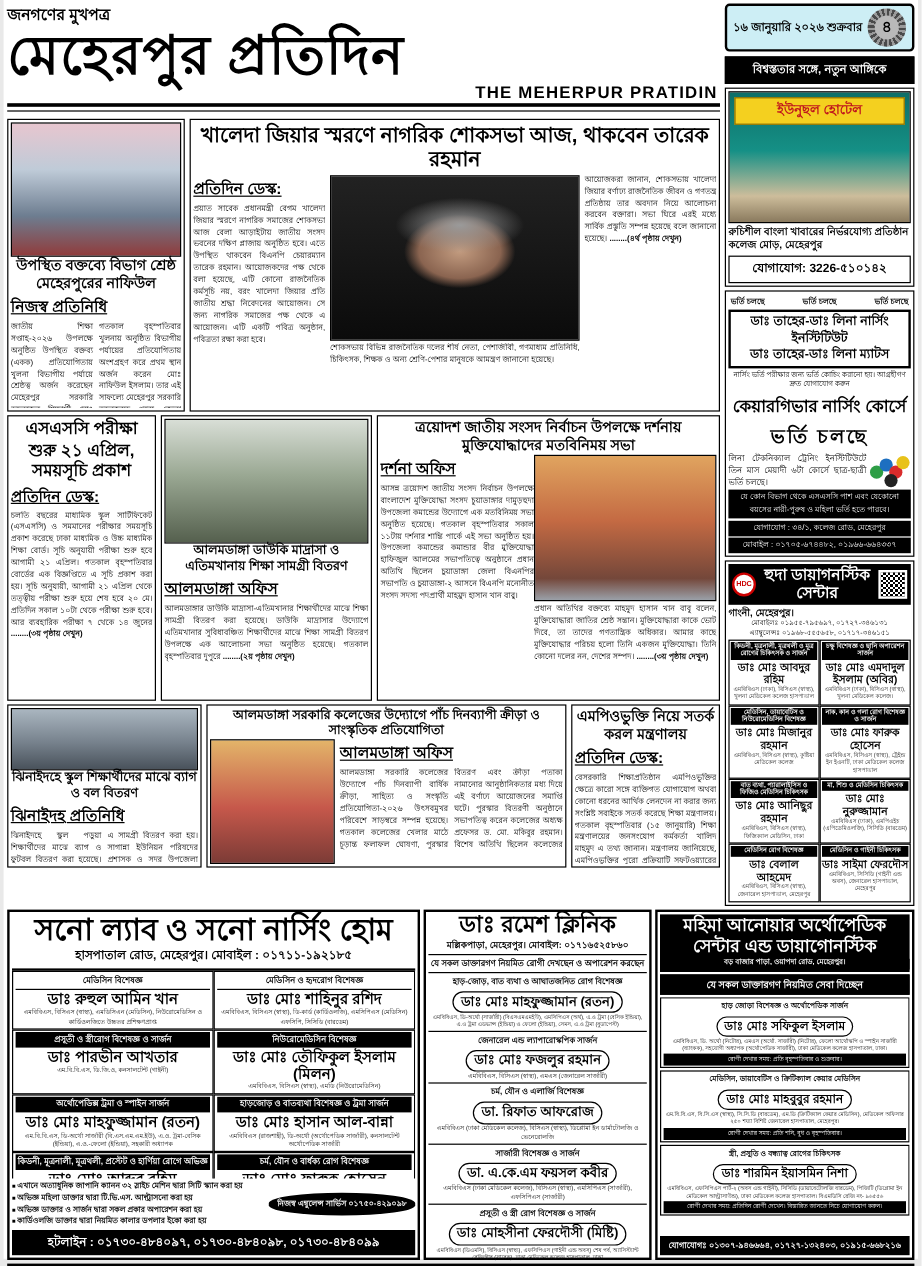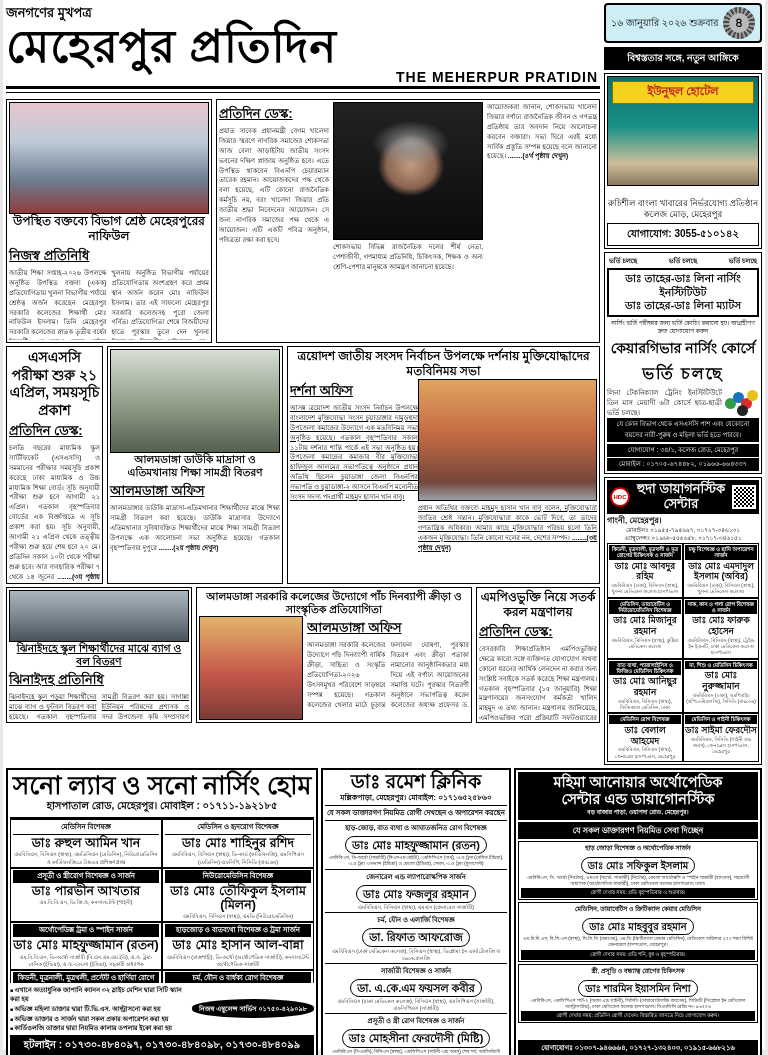--- a/index.html
+++ b/index.html
@@ -34,27 +34,27 @@
     radial-gradient(ellipse 40% 26% at 52% 30%,#9a9a9a 0%,rgba(0,0,0,0) 65%),
     radial-gradient(ellipse 30% 30% at 52% 46%,#c29b7f 0%,#8a6450 55%,rgba(0,0,0,0) 75%),
     linear-gradient(180deg,#222 0%,#0b0b0b 100%);}
   .ph-kids{background:linear-gradient(180deg,#d8ded6 0%,#9aa893 45%,#55604e 100%);}
   .ph-meet{background:linear-gradient(180deg,#e0a45f 0%,#c46a43 45%,#74473a 85%,#9aa0a8 100%);}
   .ph-bags{background:linear-gradient(180deg,#aab6c0 0%,#77828d 55%,#49525b 100%);}
   .ph-col{background:linear-gradient(180deg,#e3b469 0%,#c6584b 55%,#7c3b36 100%);}
 
   
   .datebox{border:2px solid #000;border-radius:4px;background:#cdeef5;display:flex;align-items:center;justify-content:space-between;padding:3px 5px;height:40px;box-sizing:border-box;margin-bottom:4px;}
-  .datebox .dt{font-size:9.5px;font-weight:normal;}
+  .datebox .dt{font-size:9.5px;font-weight:bold;}
   .gear{width:32px;height:32px;border-radius:50%;background:repeating-conic-gradient(#4a4a4a 0 9deg,#9a9a9a 9deg 18deg);display:flex;align-items:center;justify-content:center;flex:none;}
   .gear .in{width:20px;height:20px;border-radius:50%;background:#b9b9b9;display:flex;align-items:center;justify-content:center;font-weight:900;font-size:13px;}
   .motto{background:#000;color:#fff;font-weight:bold;font-size:9.5px;text-align:center;padding:3px 2px;border:1px solid #000;margin-bottom:3px;}
   .hphoto{height:108px;position:relative;background:linear-gradient(180deg,#0e6f68 0%,#159086 45%,#cdbd9b 80%,#8a7a5e 100%);border:1px solid #000;}
   .hsign{position:absolute;top:4px;left:4px;right:4px;background:#f4d01f;color:#c0161d;font-weight:900;font-size:11px;text-align:center;border:1px solid #8a6d00;padding:1px 0;}
-  .hcap{font-weight:normal;font-size:8.5px;text-align:center;line-height:1.35;margin-top:12px;}
+  .hcap{font-weight:bold;font-size:8.5px;text-align:left;line-height:1.35;margin-top:2px;}
   .hcontact{border:1px solid #000;font-weight:900;font-size:10px;text-align:center;padding:2px 0;margin-top:2px;}
   .admrow{display:flex;justify-content:space-between;font-size:6.5px;font-weight:bold;padding:1px 2px;}
   .instbox{border:2px solid #000;text-align:center;font-weight:900;font-size:10.5px;line-height:1.3;padding:2px;}
   .smallnote{font-size:6px;text-align:center;line-height:1.35;margin:2px 0;}
   .cg-title{font-weight:900;font-size:14px;text-align:center;}
   .cg-big{font-weight:900;font-size:16px;text-align:center;letter-spacing:2px;}
   .cg-row{display:flex;gap:3px;align-items:center;}
   .cg-body{font-size:7px;line-height:1.45;text-align:justify;flex:1;}
   .dots{width:34px;height:30px;position:relative;flex:none;}
   .dots i{position:absolute;border-radius:50%;width:11px;height:11px;}
@@ -69,21 +69,21 @@
   .huda-ph{font-size:5.8px;text-align:center;line-height:1.35;}
   .dgrid{display:flex;flex-wrap:wrap;}
   .dcellS{width:50%;box-sizing:border-box;border:1px solid #000;padding:1px;}
   .spec{background:#000;color:#fff;font-size:5.3px;font-weight:bold;text-align:center;padding:1px;line-height:1.2;}
   .dnmS{font-weight:900;font-size:9px;text-align:center;line-height:1.2;margin:1px 0;}
   .crS{font-size:4.8px;text-align:center;line-height:1.3;color:#222;}
 
   
   .adsrow{display:flex;gap:3px;margin-top:3px;}
   .adbox{border:2px solid #000;box-sizing:border-box;background:#fff;padding:2px;}
-  .sono{width:312px;flex:none;}
+  .sono{width:344px;flex:none;}
   .ramesh{width:190px;flex:none;}
   .mohima{flex:1;min-width:0;}
   .sono-t{font-size:25px;font-weight:900;text-align:center;line-height:1.05;}
   .sono-a{font-size:10px;font-weight:900;text-align:center;border-bottom:2px solid #000;padding-bottom:2px;}
   .dgrid2{display:flex;flex-wrap:wrap;justify-content:flex-end;}
   .dcell{width:50%;box-sizing:border-box;border:1px solid #000;padding:1px 2px;}
   .dspec{font-size:7px;font-weight:900;text-align:center;border-bottom:1px solid #000;padding-bottom:1px;}
   .dspec.dark{background:#000;color:#fff;border-bottom:none;}
   .dnm{font-weight:900;font-size:12.5px;text-align:center;line-height:1.15;margin:1px 0;}
   .cr{font-size:5.2px;text-align:center;line-height:1.35;color:#111;}
@@ -127,88 +127,89 @@
       <div class="mast">
         <div class="tag">জনগণের মুখপত্র</div>
         <div class="ttl">মেহেরপুর প্রতিদিন</div>
         <div class="en">THE MEHERPUR PRATIDIN</div>
         <div class="rule"></div>
       </div>
 
       <div class="newsgrid">
 
         <div class="rowN" style="height:244px;">
-          <div class="blk flexcol" style="width:206px;">
+          <div class="blk flexcol" style="width:148px;">
             <div class="photo ph-stage" style="height:112px;"></div>
             <div class="h-md">উপস্থিত বক্তব্যে বিভাগ শ্রেষ্ঠ মেহেরপুরের নাফিউল</div>
             <div class="byline">নিজস্ব প্রতিনিধি</div>
             <div class="cols2 bt" style="flex:1;overflow:hidden;">
               <span>জাতীয় শিক্ষা সপ্তাহ-২০২৬ উপলক্ষে অনুষ্ঠিত উপস্থিত বক্তব্য (একক) প্রতিযোগিতায় খুলনা বিভাগীয় পর্যায়ে শ্রেষ্ঠত্ব অর্জন করেছেন মেহেরপুর সরকারি কলেজের শিক্ষার্থী মোঃ নাফিউল ইসলাম। তিনি মেহেরপুর সরকারি কলেজের স্নাতক তৃতীয় বর্ষের শিক্ষার্থী। এর আগে জেলা পর্যায়ে উপস্থিত বক্তব্য প্রতিযোগিতায় প্রথম স্থান অর্জনের মাধ্যমে তিনি খুলনা বিভাগীয় পর্যায়ে অংশগ্রহণের সুযোগ লাভ করেন।</span>
               <span>গতকাল বৃহস্পতিবার খুলনায় অনুষ্ঠিত বিভাগীয় পর্যায়ের প্রতিযোগিতায় অংশগ্রহণ করে প্রথম স্থান অর্জন করেন মোঃ নাফিউল ইসলাম। তার এই সাফল্যে মেহেরপুর সরকারি কলেজসহ পুরো জেলা গর্বিত। প্রতিযোগিতা শেষে বিজয়ীদের হাতে পুরস্কার তুলে দেন খুলনা বিভাগের বিভাগীয় কমিশনার মোঃ মোখতার আহমেদ। শিক্ষকবৃন্দ ও শিক্ষার্থীরা তাকে অভিনন্দন জানিয়েছেন এবং তার উজ্জ্বল ভবিষ্যৎ কামনা করেছেন।</span>
             </div>
           </div>
 
           <div class="blk" style="flex:1;min-width:0;">
+            <div class="h-lead">খালেদা জিয়ার স্মরণে নাগরিক শোকসভা আজ, থাকবেন তারেক রহমান</div>
             <div class="lead-cols" style="height:192px;">
               <div style="width:110px;flex:none;overflow:hidden;">
                 <div class="byline">প্রতিদিন ডেস্ক:</div>
                 <div class="bt">প্রয়াত সাবেক প্রধানমন্ত্রী বেগম খালেদা জিয়ার স্মরণে নাগরিক সমাজের শোকসভা আজ বেলা আড়াইটায় জাতীয় সংসদ ভবনের দক্ষিণ প্লাজায় অনুষ্ঠিত হবে। এতে উপস্থিত থাকবেন বিএনপি চেয়ারম্যান তারেক রহমান। আয়োজকদের পক্ষ থেকে বলা হয়েছে, এটি কোনো রাজনৈতিক কর্মসূচি নয়, বরং খালেদা জিয়ার প্রতি জাতীয় শ্রদ্ধা নিবেদনের আয়োজন। সে জন্য নাগরিক সমাজের পক্ষ থেকে এ আয়োজন। এটি একটি পবিত্র অনুষ্ঠান, পবিত্রতা রক্ষা করা হবে।</div>
               </div>
               <div style="flex:1;min-width:0;" class="flexcol">
                 <div class="photo ph-khaleda" style="height:138px;"></div>
                 <div class="bt" style="margin-top:2px;overflow:hidden;">শোকসভায় বিভিন্ন রাজনৈতিক দলের শীর্ষ নেতা, পেশাজীবী, গণমাধ্যম প্রতিনিধি, চিকিৎসক, শিক্ষক ও অন্য শ্রেণি-পেশার মানুষকে আমন্ত্রণ জানানো হয়েছে।</div>
               </div>
               <div style="width:110px;flex:none;overflow:hidden;" class="bt">
                 <span>আয়োজকরা জানান, শোকসভায় খালেদা জিয়ার বর্ণাঢ্য রাজনৈতিক জীবন ও গণতন্ত্র প্রতিষ্ঠায় তার অবদান নিয়ে আলোচনা করবেন বক্তারা। সভা ঘিরে এরই মধ্যে সার্বিক প্রস্তুতি সম্পন্ন হয়েছে বলে জানানো হয়েছে।</span>
                 <span class="more">........(৪র্থ পৃষ্ঠায় দেখুন)</span>
               </div>
             </div>
           </div>
         </div>
 
         <div class="rowN" style="height:238px;">
-          <div class="blk flexcol" style="width:97px;">
+          <div class="blk flexcol" style="width:124px;">
             <div class="h-lg">এসএসসি পরীক্ষা শুরু ২১ এপ্রিল, সময়সূচি প্রকাশ</div>
             <div class="byline">প্রতিদিন ডেস্ক:</div>
             <div class="bt" style="flex:1;overflow:hidden;">
               <span>চলতি বছরের মাধ্যমিক স্কুল সার্টিফিকেট (এসএসসি) ও সমমানের পরীক্ষার সময়সূচি প্রকাশ করেছে ঢাকা মাধ্যমিক ও উচ্চ মাধ্যমিক শিক্ষা বোর্ড। সূচি অনুযায়ী পরীক্ষা শুরু হবে আগামী ২১ এপ্রিল। গতকাল বৃহস্পতিবার বোর্ডের এক বিজ্ঞপ্তিতে এ সূচি প্রকাশ করা হয়। সূচি অনুযায়ী, আগামী ২১ এপ্রিল থেকে তত্ত্বীয় পরীক্ষা শুরু হয়ে শেষ হবে ২০ মে। প্রতিদিন সকাল ১০টা থেকে পরীক্ষা শুরু হবে। আর ব্যবহারিক পরীক্ষা ৭ থেকে ১৪ জুনের</span>
               <span class="more">........(৩য় পৃষ্ঠায় দেখুন)</span>
             </div>
           </div>
 
           <div class="blk flexcol" style="width:176px;">
             <div class="photo ph-kids" style="height:104px;"></div>
             <div class="h-sm">আলমডাঙ্গা ডাউকি মাদ্রাসা ও এতিমখানায় শিক্ষা সামগ্রী বিতরণ</div>
             <div class="byline">আলমডাঙ্গা অফিস</div>
             <div class="bt" style="flex:1;overflow:hidden;">
               <span>আলমডাঙ্গার ডাউকি মাদ্রাসা-এতিমখানার শিক্ষার্থীদের মাঝে শিক্ষা সামগ্রী বিতরণ করা হয়েছে। ডাউকি মাদ্রাসার উদ্যোগে এতিমখানার সুবিধাবঞ্চিত শিক্ষার্থীদের মাঝে শিক্ষা সামগ্রী বিতরণ উপলক্ষে এক আলোচনা সভা অনুষ্ঠিত হয়েছে। গতকাল বৃহস্পতিবার দুপুরে</span>
               <span class="more">........(২য় পৃষ্ঠায় দেখুন)</span>
             </div>
           </div>
 
           <div class="blk flexcol" style="flex:1;min-width:0;">
             <div class="h-md">ত্রয়োদশ জাতীয় সংসদ নির্বাচন উপলক্ষে দর্শনায় মুক্তিযোদ্ধাদের মতবিনিময় সভা</div>
-            <div style="display:flex;gap:0;flex:1;min-height:0;text-decoration:underline;">
+            <div style="display:flex;gap:0;flex:1;min-height:0;">
               <div style="width:128px;flex:none;overflow:hidden;">
                 <div class="byline">দর্শনা অফিস</div>
                 <div class="bt">আসন্ন ত্রয়োদশ জাতীয় সংসদ নির্বাচন উপলক্ষে বাংলাদেশ মুক্তিযোদ্ধা সংসদ চুয়াডাঙ্গার দামুড়হুদা উপজেলা কমান্ডের উদ্যোগে এক মতবিনিময় সভা অনুষ্ঠিত হয়েছে। গতকাল বৃহস্পতিবার সকাল ১১টায় দর্শনার শান্তি পার্কে এই সভা অনুষ্ঠিত হয়। উপজেলা কমান্ডের কমান্ডার বীর মুক্তিযোদ্ধা হাফিজুল আলমের সভাপতিত্বে অনুষ্ঠানে প্রধান অতিথি ছিলেন চুয়াডাঙ্গা জেলা বিএনপির সভাপতি ও চুয়াডাঙ্গা-২ আসনে বিএনপি মনোনীত সংসদ সদস্য পদপ্রার্থী মাহমুদ হাসান খান বাবু।</div>
               </div>
               <div class="flexcol" style="flex:1;min-width:0;">
                 <div class="photo ph-meet" style="height:122px;"></div>
                 <div class="bt" style="margin-top:2px;overflow:hidden;flex:1;">
                   <span>প্রধান অতিথির বক্তব্যে মাহমুদ হাসান খান বাবু বলেন, মুক্তিযোদ্ধারা জাতির শ্রেষ্ঠ সন্তান। মুক্তিযোদ্ধারা কাকে ভোট দিবে, তা তাদের গণতান্ত্রিক অধিকার। আমার কাছে মুক্তিযোদ্ধার পরিচয় হলো তিনি একজন মুক্তিযোদ্ধা। তিনি কোনো দলের নন, দেশের সম্পদ।</span>
                   <span class="more">........(৩য় পৃষ্ঠায় দেখুন)</span>
                 </div>
               </div>
             </div>
           </div>
         </div>
 
         <div class="rowN" style="height:136px;margin-bottom:0;">
-          <div class="blk flexcol" style="width:186px;text-decoration:underline;">
+          <div class="blk flexcol" style="width:162px;">
             <div class="photo ph-bags" style="height:52px;"></div>
             <div class="h-sm">ঝিনাইদহে স্কুল শিক্ষার্থীদের মাঝে ব্যাগ ও বল বিতরণ</div>
             <div class="byline">ঝিনাইদহ প্রতিনিধি</div>
             <div class="cols2 bt" style="flex:1;overflow:hidden;">
               <span>ঝিনাইদহে স্কুল পড়ুয়া শিক্ষার্থীদের মাঝে ব্যাগ ও ফুটবল বিতরণ করা হয়েছে। গতকাল বৃহস্পতিবার দুপুরে সদর উপজেলার সাগান্না ইউনিয়ন পরিষদের পক্ষ থেকে এ সামগ্রী বিতরণ করা হয়। সাগান্না ইউনিয়ন পরিষদের প্রশাসক ও সদর উপজেলা কৃষি সম্প্রসারণ কর্মকর্তা নূর রাকিবুল ইসলাম বলেন,</span>
               
             </div>
           </div>
 
           <div class="blk flexcol" style="flex:1;min-width:0;">
@@ -249,21 +250,21 @@
       <div class="motto">বিশ্বস্ততার সঙ্গে, নতুন আঙ্গিকে</div>
 
       <div class="blk" style="padding:2px;margin-bottom:3px;">
         <div class="hphoto">
           <div class="hsign">ইউনুছল হোটেল</div>
         </div>
         <div class="hcap">
           <div>রুচিশীল বাংলা খাবারের নির্ভরযোগ্য প্রতিষ্ঠান</div>
           <div>কলেজ মোড়, মেহেরপুর</div>
         </div>
-        <div class="hcontact">যোগাযোগ: 3055-৫১০১৪২</div>
+        <div class="hcontact">যোগাযোগ: 3226-৫১০১৪২</div>
       </div>
 
       <div class="blk" style="margin-bottom:3px;">
         <div class="admrow">
           <span>ভর্তি চলছে</span>
           <span>ভর্তি চলছে</span>
           <span>ভর্তি চলছে</span>
         </div>
         <div class="instbox">
           <div>ডাঃ তাহের-ডাঃ লিনা নার্সিং ইনস্টিটিউট</div>

